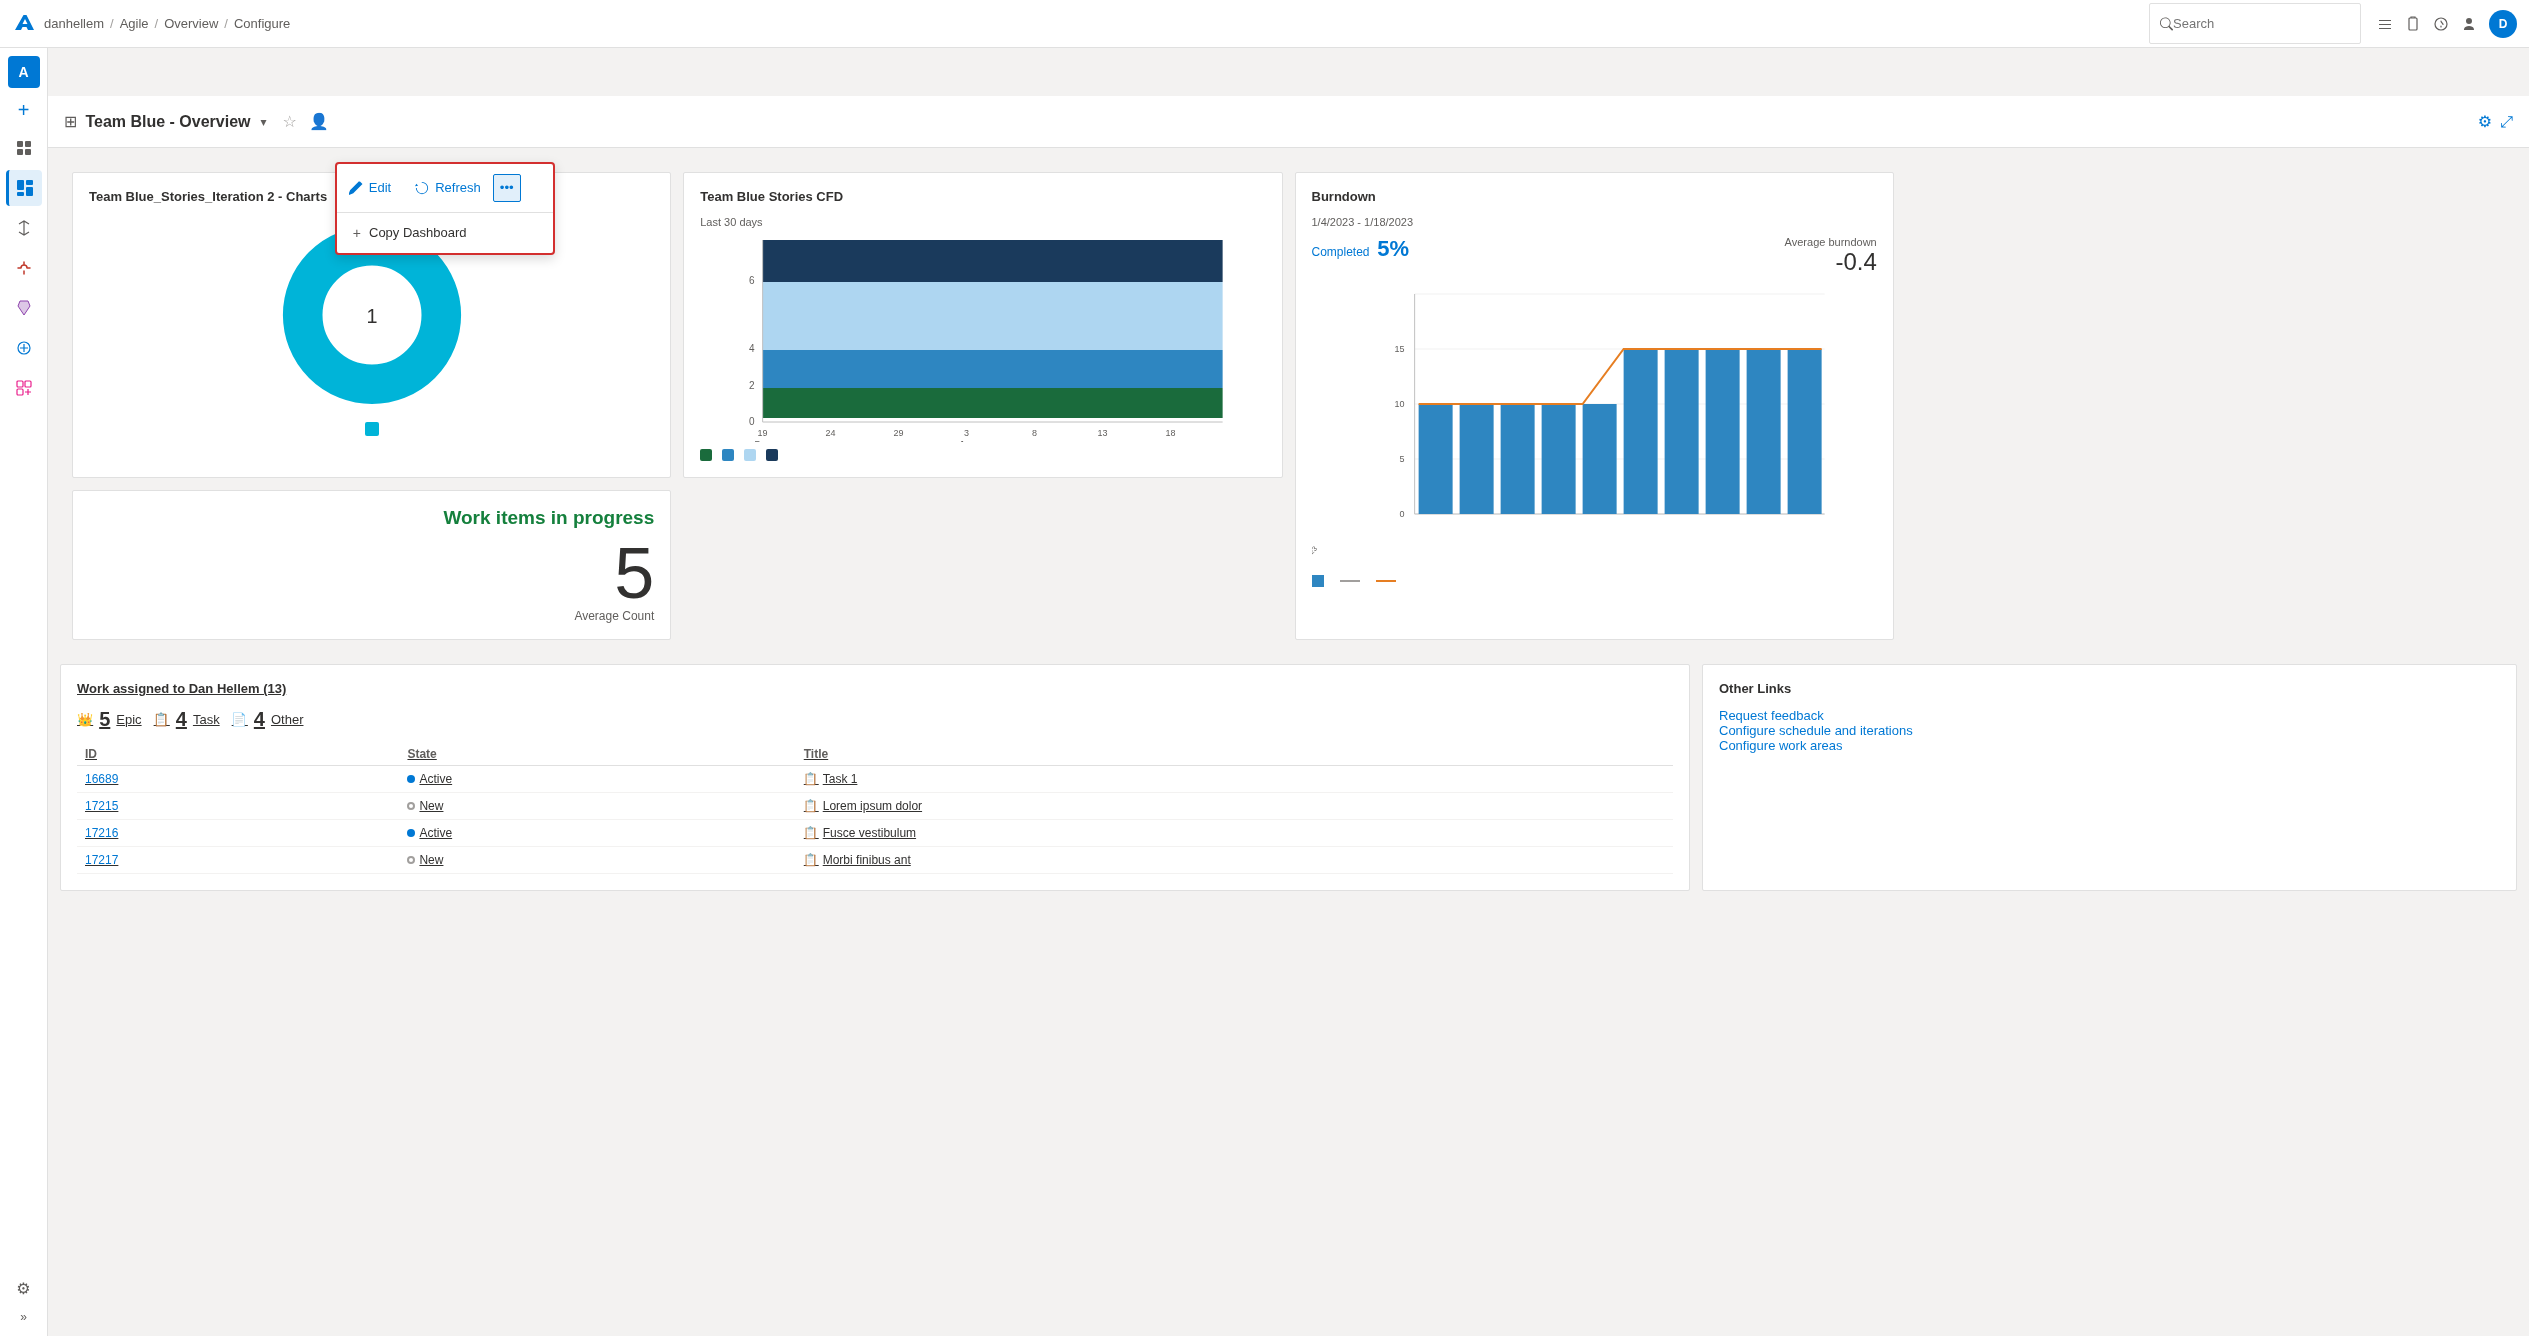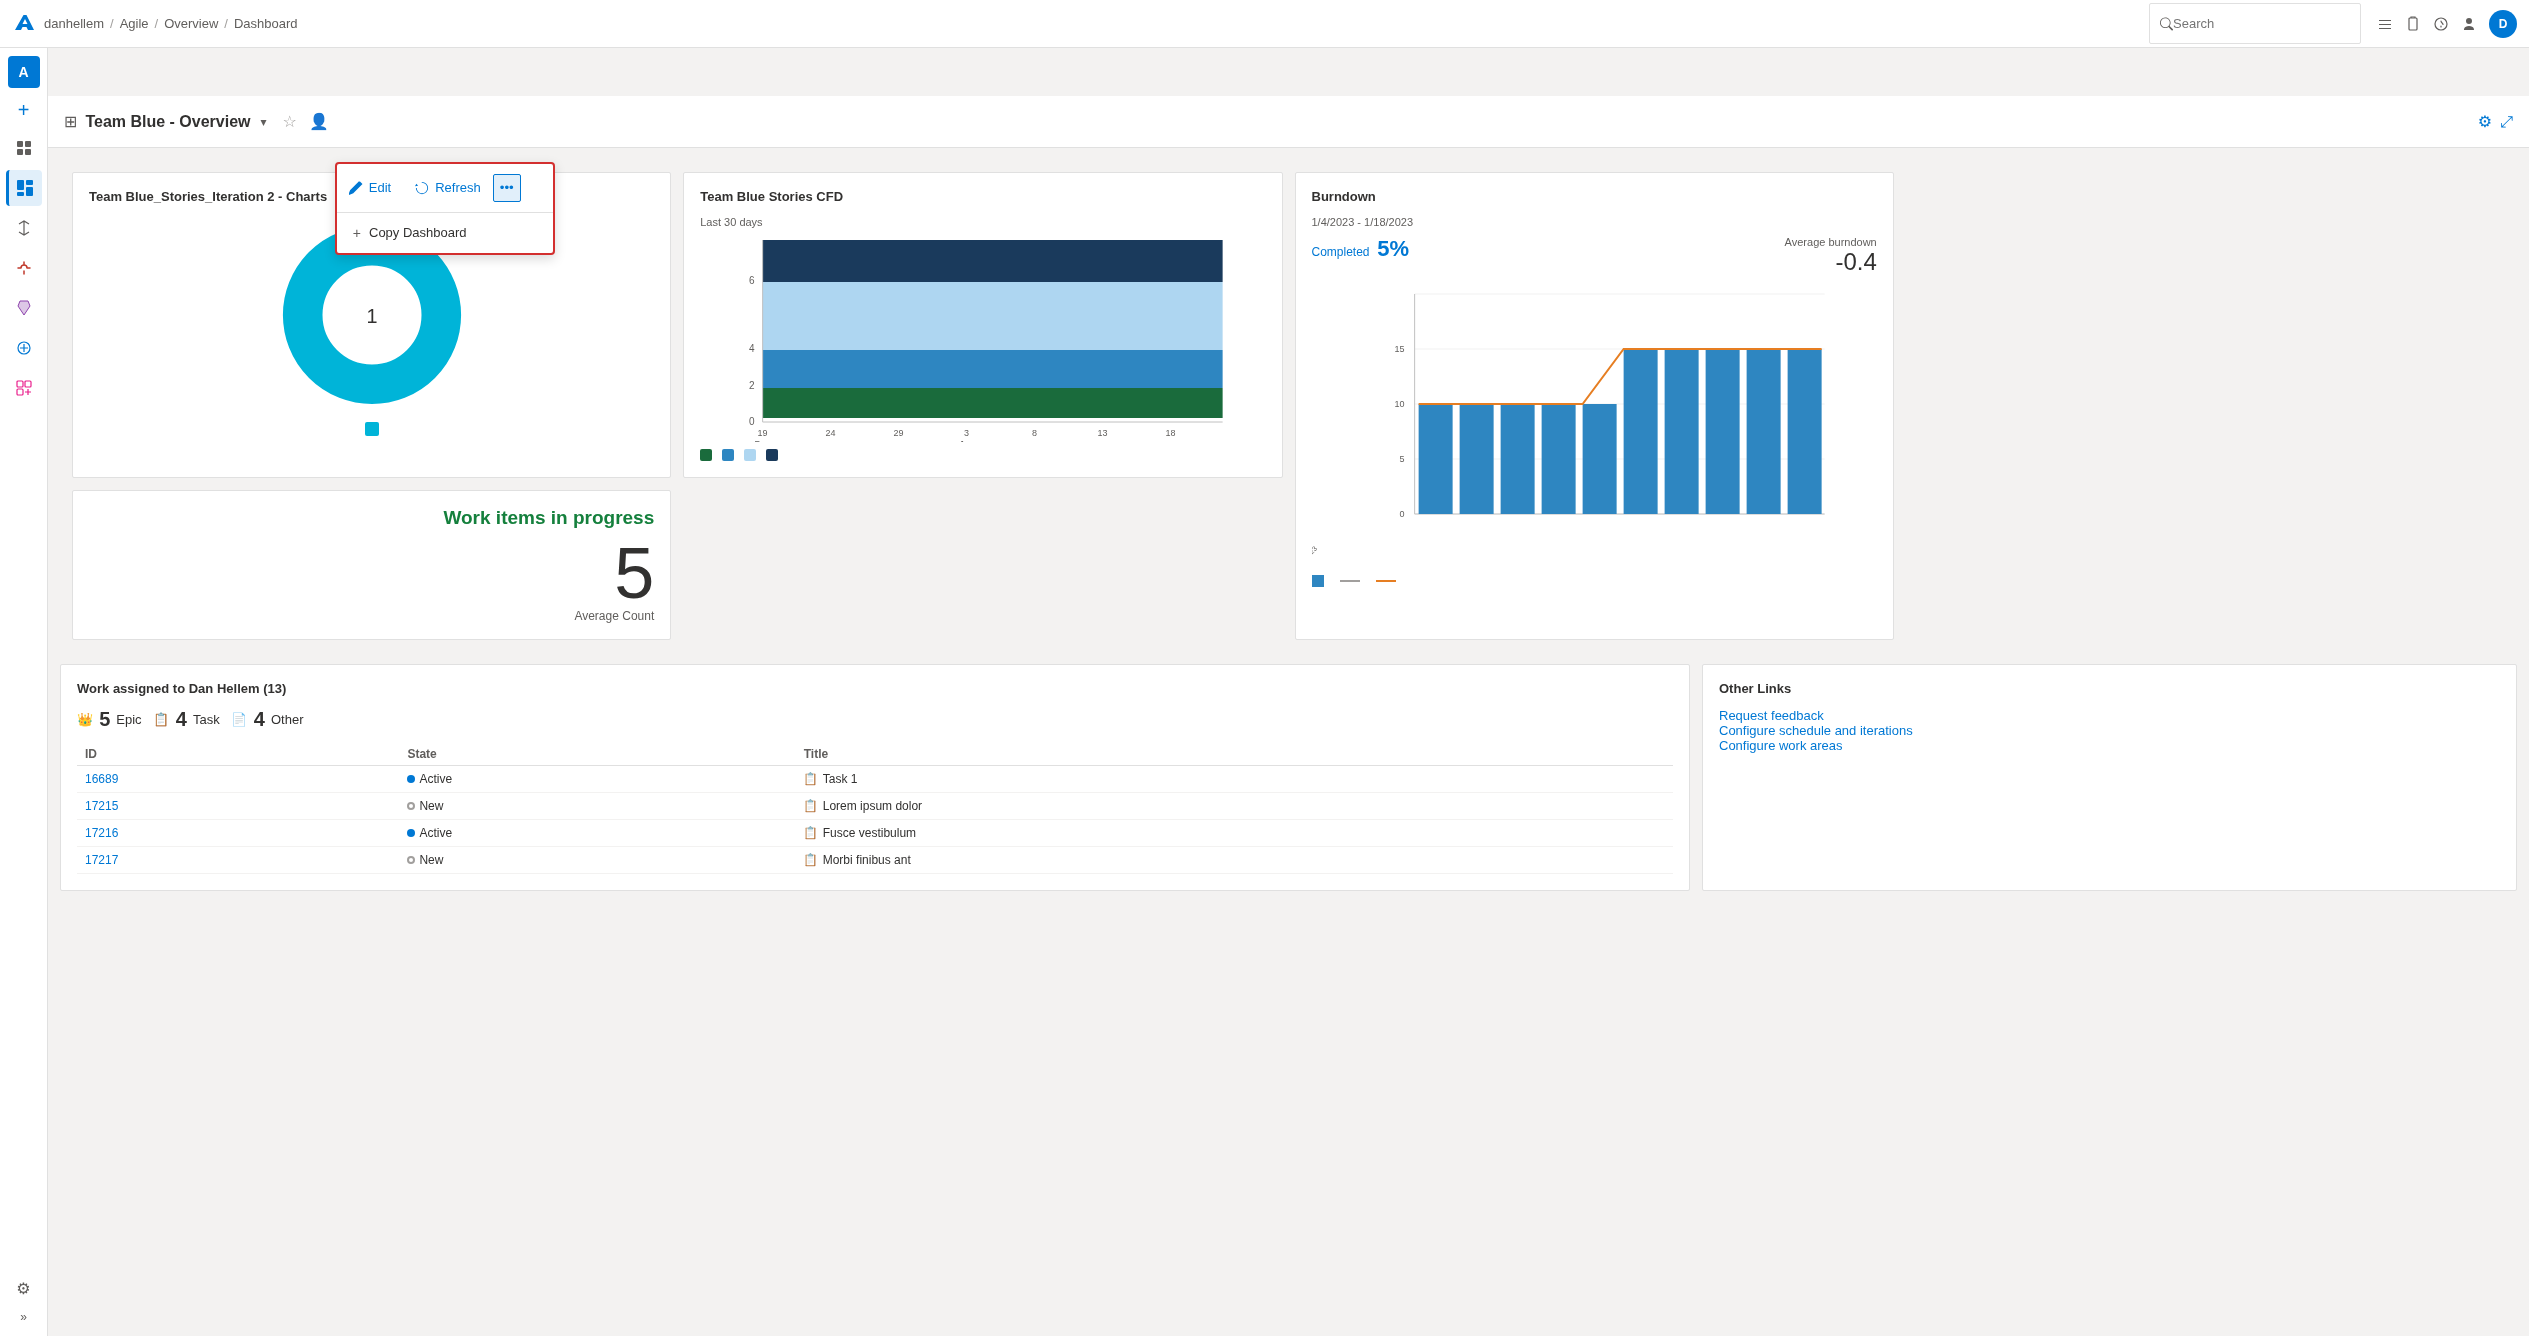--- a/index.html
+++ b/index.html
@@ -66,21 +66,21 @@
     
     .header-right { margin-left: auto; display: flex; align-items: center; gap: 8px; }
     .header-settings { color: #0078d4; font-size: 16px; cursor: pointer; }
     .header-expand { color: #0078d4; font-size: 16px; cursor: pointer; }
 
     .card { background: #fff; border-radius: 2px; border: 1px solid #e0e0e0; padding: 16px; }
     .card-title { font-size: 13px; font-weight: 600; color: #323130; margin-bottom: 12px; }
 
     
     .donut-container { display: flex; flex-direction: column; align-items: center; justify-content: center; height: 220px; }
-    .work-assigned-card { background: #fff; border: 1px solid #e0e0e0; padding: 16px; border-radius: 2px; }
+    .work-assigned-card { background: #fff; border: 1px solid #e0e0e0; padding: 16px; border-radius: 2px; text-decoration: underline; }
     .work-assigned-title { font-size: 13px; font-weight: 600; margin-bottom: 12px; }
     .work-counts { display: flex; align-items: center; gap: 12px; margin-bottom: 12px; }
     .work-count-item { display: flex; align-items: center; gap: 6px; font-size: 13px; }
     .count-num { font-size: 20px; font-weight: 600; }
     .work-table { width: 100%; border-collapse: collapse; }
     .work-table th { text-align: left; padding: 4px 8px; font-weight: 600; font-size: 12px; color: #605e5c; border-bottom: 1px solid #e0e0e0; }
     .work-table td { padding: 6px 8px; font-size: 12px; border-bottom: 1px solid #f3f2f1; }
 
     .other-links-card { background: #fff; border: 1px solid #e0e0e0; padding: 16px; border-radius: 2px; }
     .other-links-title { font-size: 13px; font-weight: 600; margin-bottom: 12px; }
@@ -95,21 +95,21 @@
     <rect width="24" height="24" fill="none"></rect>
     <path d="M11.5 3L3 18h6l1.5-3h4l1.5 3h6L14.5 3h-3zm1.5 4l2.5 5h-5L13 7z" fill="#0078d4"></path>
   </svg>
   <div class="nav-breadcrumb">
     <span>danhellem</span>
     <span class="sep">/</span>
     <span>Agile</span>
     <span class="sep">/</span>
     <span>Overview</span>
     <span class="sep">/</span>
-    <span>Dashboard</span>
+    <span>Configure</span>
   </div>
   <div class="nav-search" style="margin-left:auto">
     <svg width="14" height="14" viewBox="0 0 16 16" fill="#605e5c">
       <path d="M11.742 10.344a6.5 6.5 0 1 0-1.397 1.398l3.85 3.85a1 1 0 0 0 1.415-1.415l-3.868-3.833zM12 6.5a5.5 5.5 0 1 1-11 0 5.5 5.5 0 0 1 11 0z"></path>
     </svg>
     <input type="text" placeholder="Search" style="">
   </div>
   <div class="nav-icons">
     <button class="nav-icon-btn">
       <svg width="16" height="16" viewBox="0 0 16 16" fill="#605e5c">

